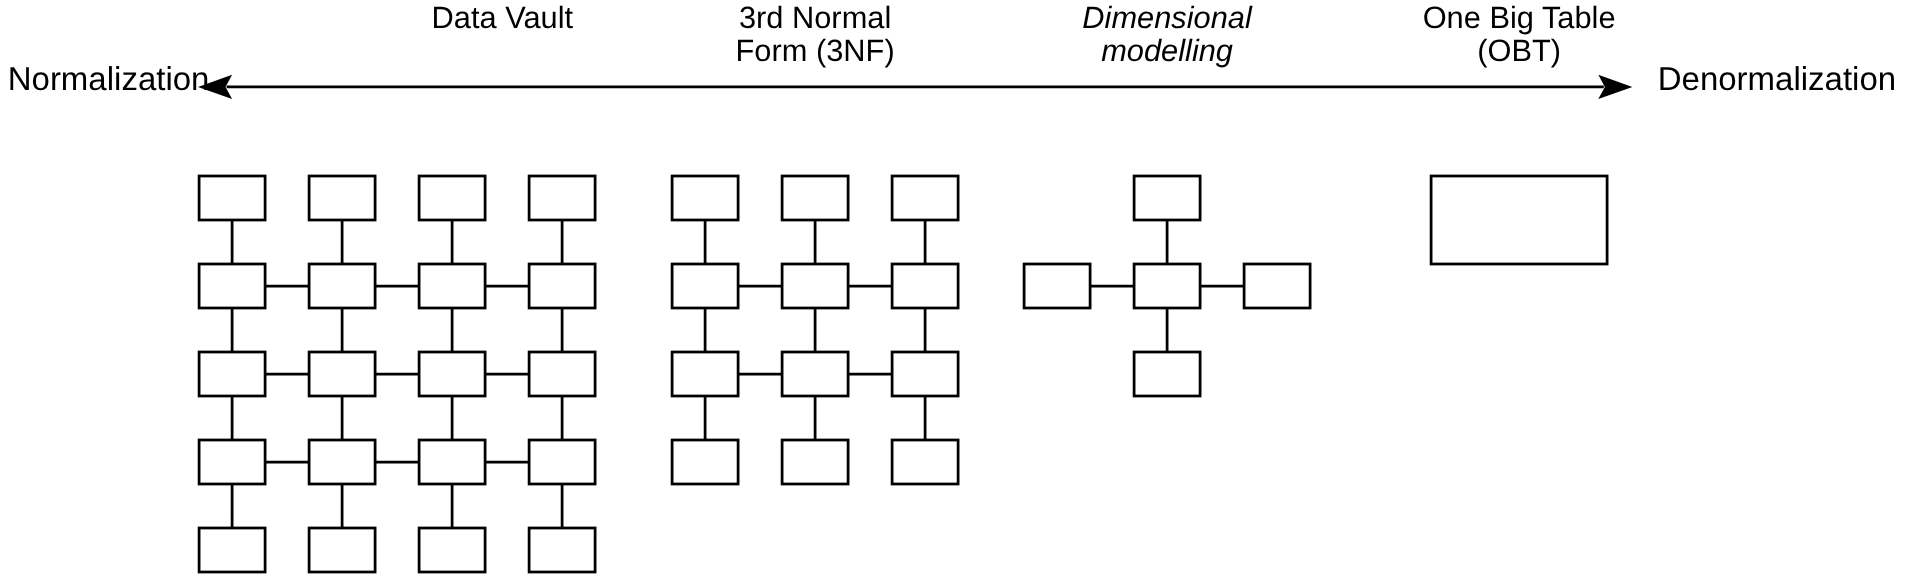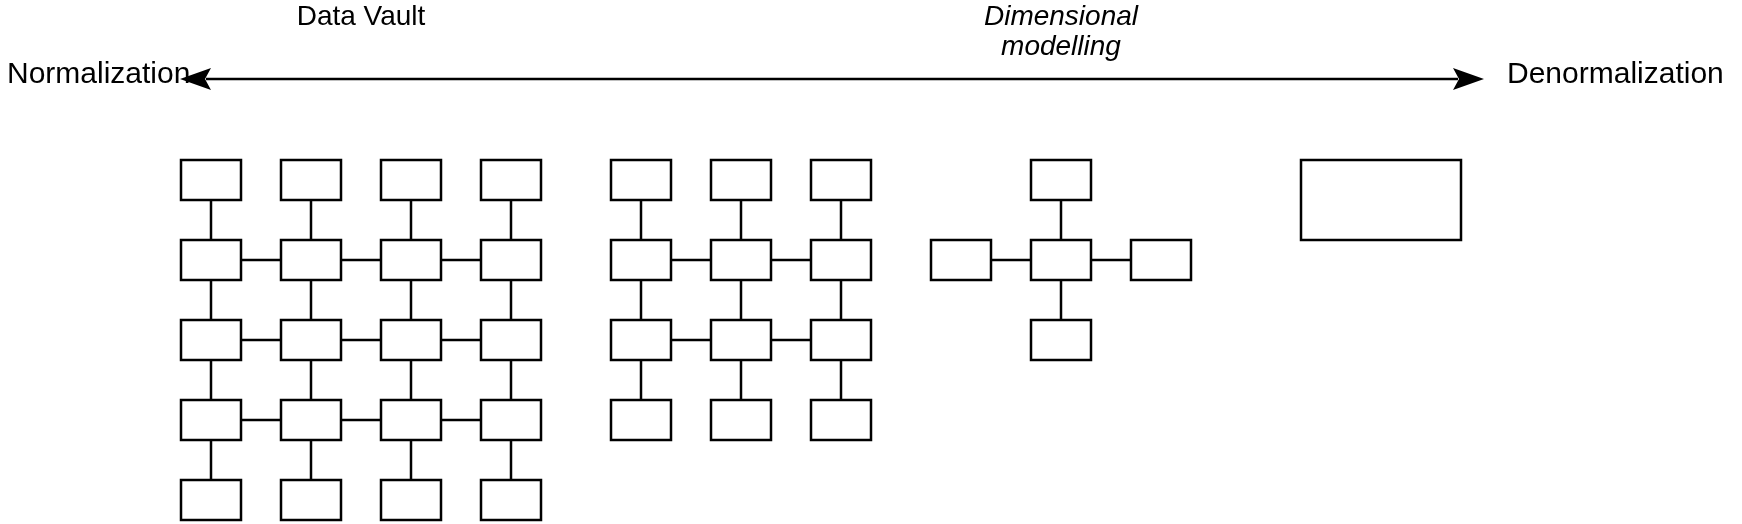--- a/index.html
+++ b/index.html
@@ -23,21 +23,21 @@
   #axis-label-right { left: 1507px; }
   .approach-label {
     position: absolute;
     top: 1px;
     width: 320px;
     text-align: center;
     font-size: 28px;
     line-height: 30px;
     white-space: nowrap;
   }
-  #label-data-vault            { left: 201px; }
+  #label-data-vault            { left: 201px; text-align: right; }
   #label-third-normal-form     { left: 581px; }
   #label-dimensional-modelling { left: 901px; font-style: italic; }
   #label-one-big-table         { left: 1221px; }
   svg.layer { position: absolute; left: 0; top: 0; display: block; }
   .arrow-line { stroke: #000000; stroke-width: 2.5; fill: none; }
   .arrow-head { fill: #000000; stroke: none; }
 </style>
 </head>
 <body>
 
@@ -139,18 +139,26 @@
         <rect x="1301" y="160" width="160" height="80" fill="#ffffff" stroke="#000000" stroke-width="2.5"></rect>
       </g>
     </svg>
 
   <div class="axis-label" id="axis-label-right">Denormalization</div>
   <div class="axis-label" id="axis-label-left">Normalization</div>
 
   <div class="approach-label" id="label-data-vault">
     <div>Data Vault</div>
   </div>
+  <div class="approach-label" id="label-third-normal-form">
+    <div>3rd Normal</div>
+    <div>Form (3NF)</div>
+  </div>
   <div class="approach-label" id="label-dimensional-modelling">
     <div>Dimensional</div>
     <div>modelling</div>
+  </div>
+  <div class="approach-label" id="label-one-big-table">
+    <div>One Big Table</div>
+    <div>(OBT)</div>
   </div>
 
 </div>
 
 </body></html>

